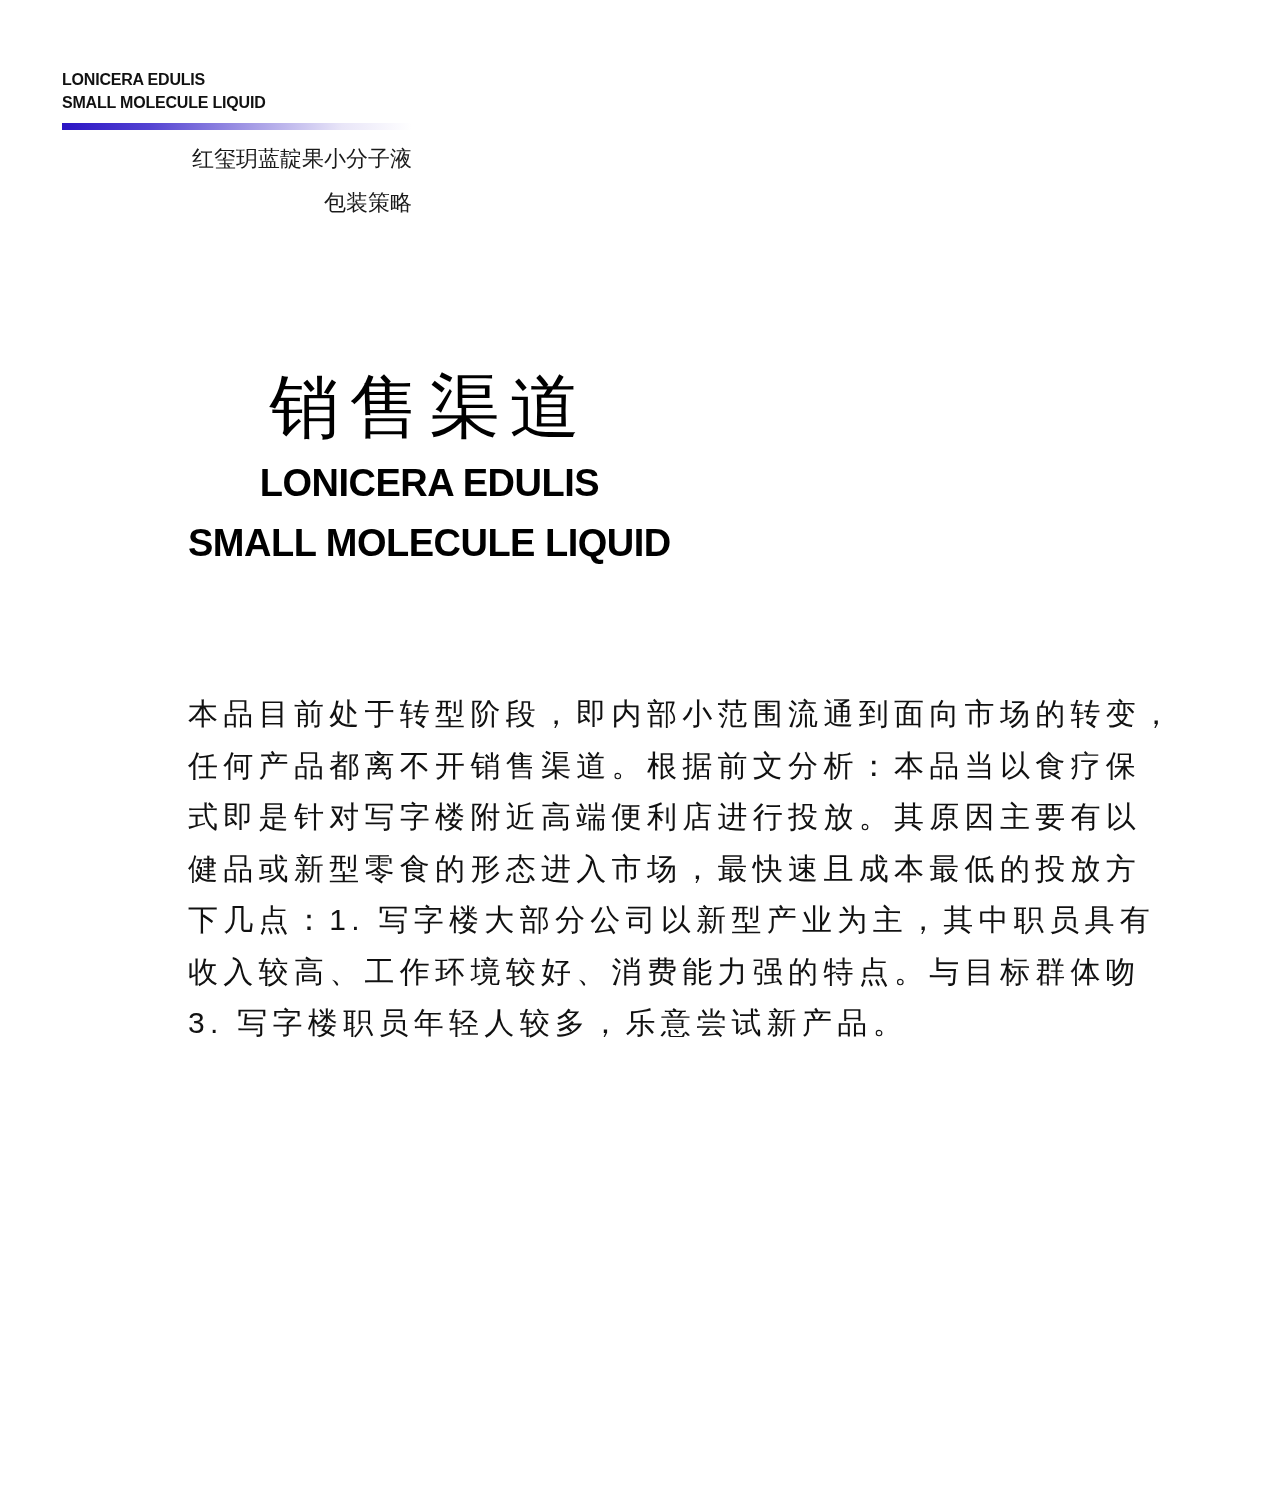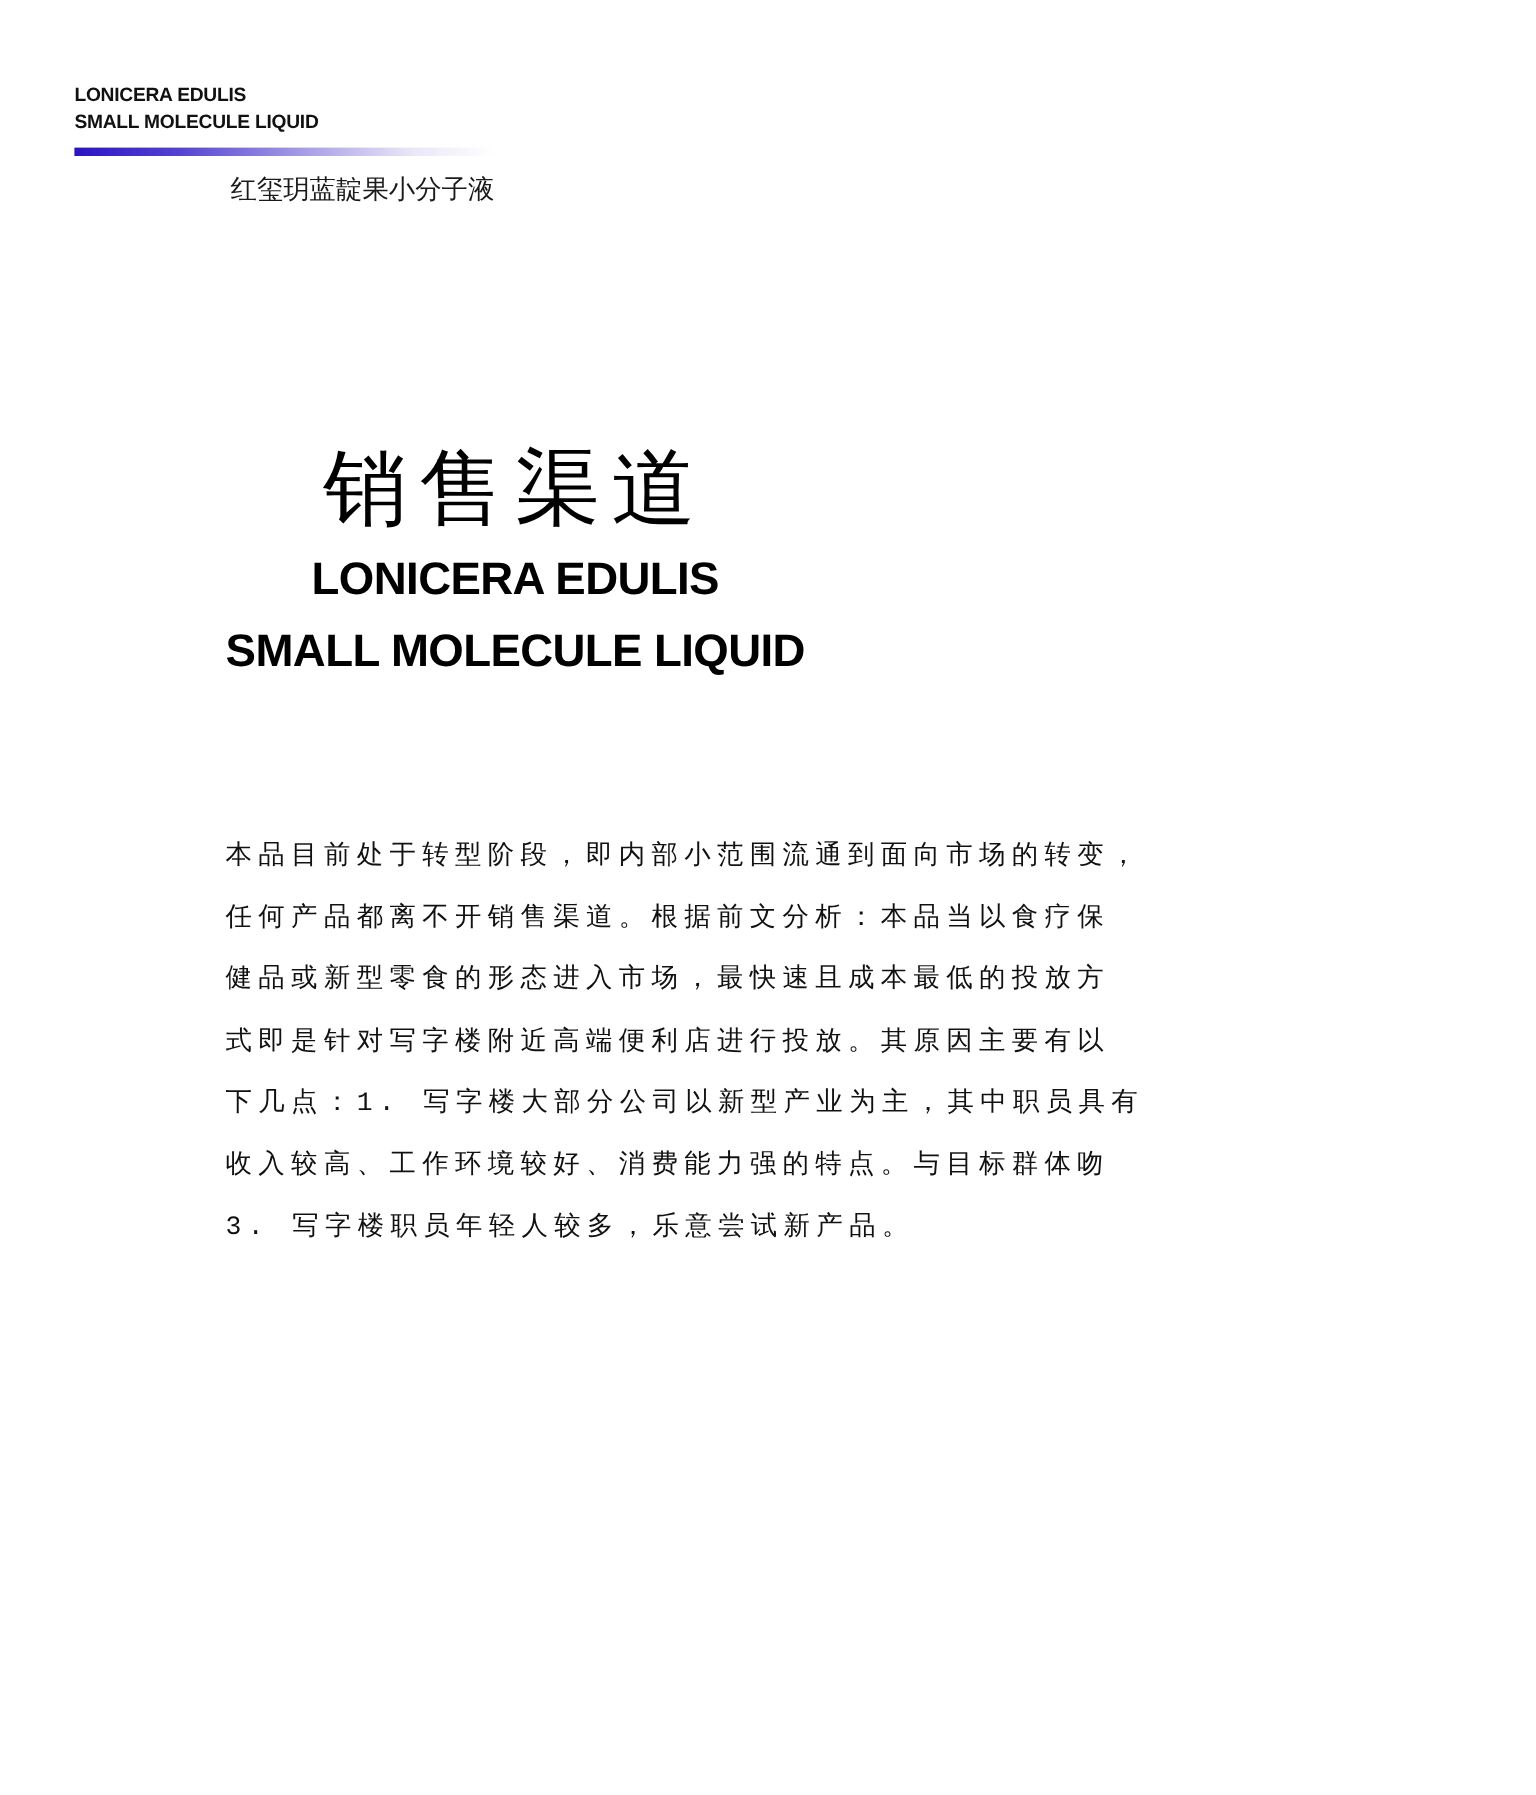--- a/index.html
+++ b/index.html
@@ -66,45 +66,46 @@
       letter-spacing: -0.5px;
       color: #000000;
     }
     .body-text {
       position: absolute;
       left: 188px;
       top: 688px;
       width: 1010px;
     }
     .body-line {
-      font-family: Liberation Mono, monospace;
-      font-size: 22px;
+      font-family: Liberation Sans, sans-serif;
+      font-size: 30px;
       line-height: 51.5px;
       letter-spacing: 5.3px;
       color: #111111;
       white-space: nowrap;
     }
   </style>
 </head>
 <body>
 
 <div class="corner-block">
   <div class="corner-en">LONICERA EDULIS</div>
   <div class="corner-en">SMALL MOLECULE LIQUID</div>
   <div class="corner-bar"></div>
   <div class="corner-cn">红玺玥蓝靛果小分子液</div>
+  <div class="corner-cn">包装策略</div>
 </div>
 
 <div class="title-block">
   <div class="title-cn">销售渠道</div>
   <div class="title-en">LONICERA EDULIS</div>
   <div class="title-en">SMALL MOLECULE LIQUID</div>
 </div>
 
 <div class="body-text">
   <div class="body-line">本品目前处于转型阶段，即内部小范围流通到面向市场的转变，</div>
   <div class="body-line">任何产品都离不开销售渠道。根据前文分析：本品当以食疗保</div>
+  <div class="body-line">式即是针对写字楼附近高端便利店进行投放。其原因主要有以</div>
   <div class="body-line">健品或新型零食的形态进入市场，最快速且成本最低的投放方</div>
-  <div class="body-line">式即是针对写字楼附近高端便利店进行投放。其原因主要有以</div>
   <div class="body-line">下几点：1. 写字楼大部分公司以新型产业为主，其中职员具有</div>
   <div class="body-line">收入较高、工作环境较好、消费能力强的特点。与目标群体吻</div>
   <div class="body-line">3. 写字楼职员年轻人较多，乐意尝试新产品。</div>
 </div>
 
 </body></html>

